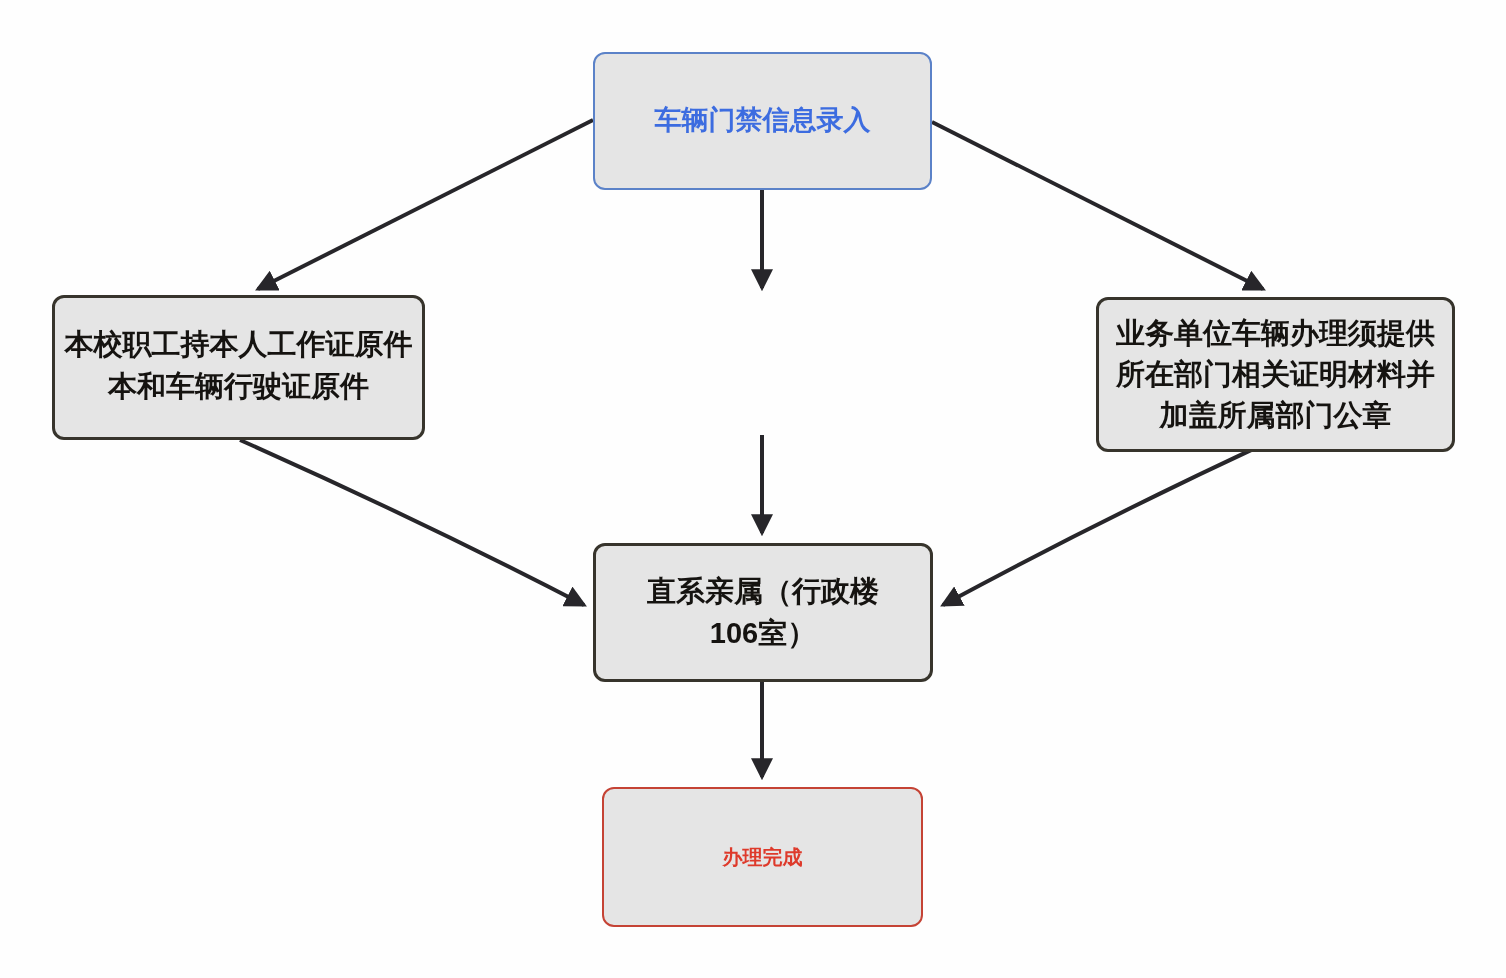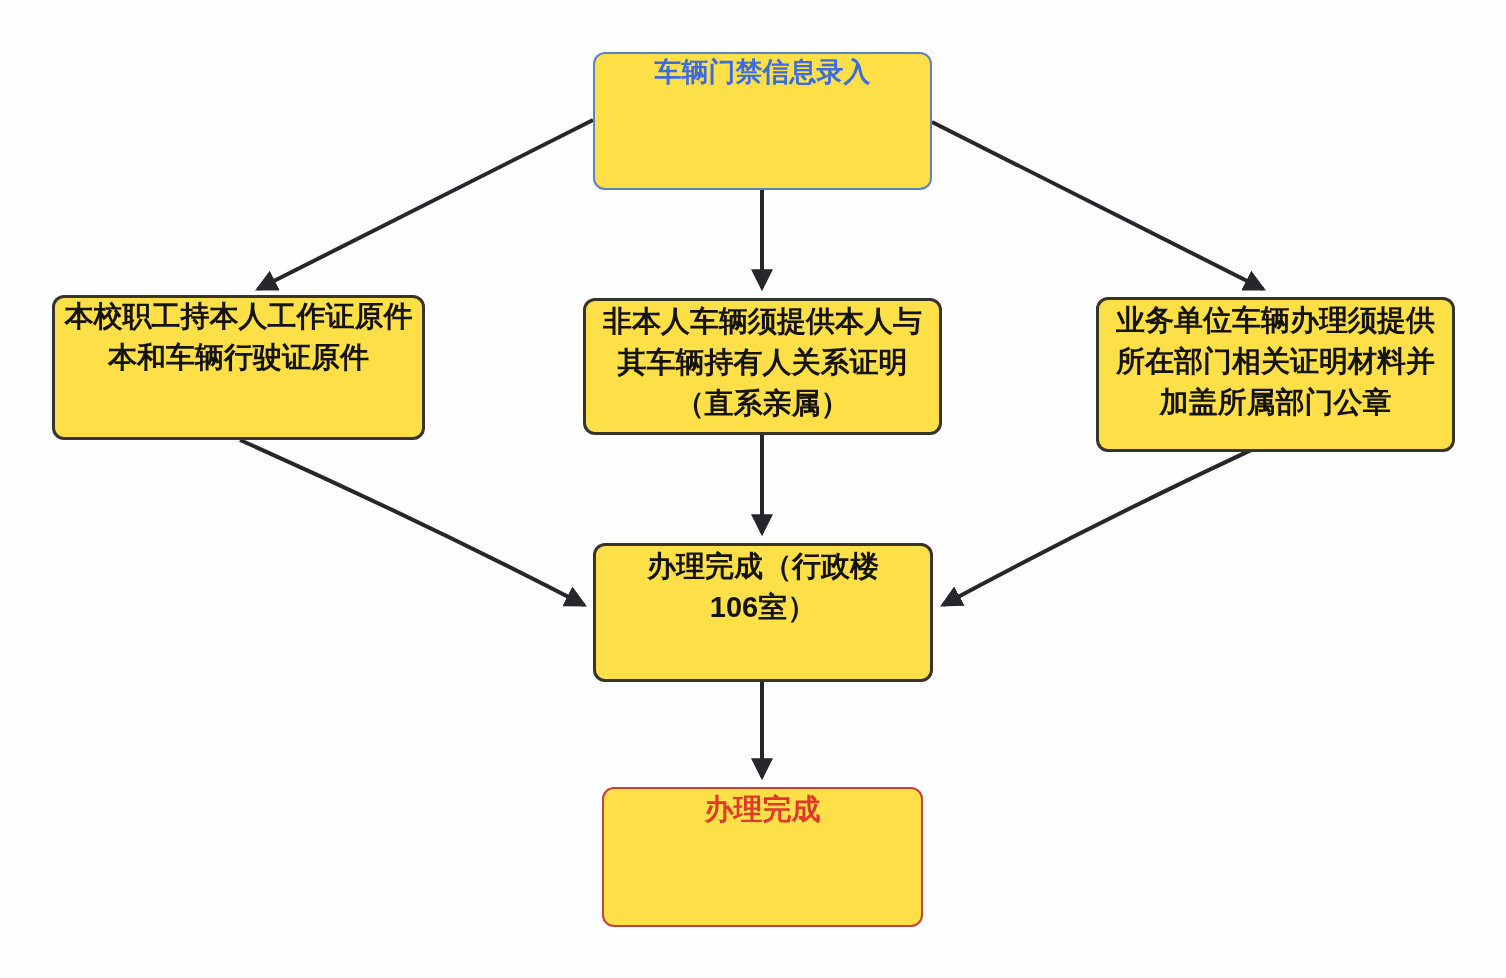--- a/index.html
+++ b/index.html
@@ -20,44 +20,45 @@
     left: 0;
     top: 0;
     width: 1506px;
     height: 978px;
     pointer-events: none;
   }
   .node {
     position: absolute;
     box-sizing: border-box;
     display: flex;
+    align-items: center;
     justify-content: center;
     text-align: center;
     border-radius: 12px;
-    background: #fde047;
+    background: #e5e5e5;
     font-weight: bold;
     white-space: pre-line;
   }
   .node-plain {
     border: 3px solid #37342c;
     color: #151310;
     font-size: 29px;
     line-height: 1.42;
   }
   .node-start {
     border: 2.5px solid #5b82c8;
     color: #3c6ce0;
     font-size: 27px;
     line-height: 1.4;
     left: 593px; top: 52px; width: 339px; height: 138px;
   }
   .node-end {
     border: 2.5px solid #c54335;
     color: #de3a2b;
-    font-size: 29px;
+    font-size: 20px;
     line-height: 1.4;
     left: 602px; top: 787px; width: 321px; height: 140px;
   }
   .node-staff    { left: 52px;   top: 295px; width: 373px; height: 145px; font-family: Liberation Mono, monospace; }
   .node-nonowner { left: 583px;  top: 298px; width: 359px; height: 137px; }
   .node-business { left: 1096px; top: 297px; width: 359px; height: 155px; }
   .node-office   { left: 593px;  top: 543px; width: 340px; height: 139px; }
 </style>
 </head>
 <body>
@@ -83,34 +84,29 @@
 
   <div class="node node-start">
     <span>车辆门禁信息录入</span>
   </div>
 
   <div class="node node-plain node-staff">
     <span>本校职工持本人工作证原件
 本和车辆行驶证原件</span>
   </div>
 
-  <div class="node node-plain node-nonowner">
-    <span>非本人车辆须提供本人与
-其车辆持有人关系证明
-（直系亲属）</span>
-  </div>
 
   <div class="node node-plain node-business">
     <span>业务单位车辆办理须提供
 所在部门相关证明材料并
 加盖所属部门公章</span>
   </div>
 
   <div class="node node-plain node-office">
-    <span>办理完成（行政楼
+    <span>直系亲属（行政楼
 106室）</span>
   </div>
 
   <div class="node node-end">
     <span>办理完成</span>
   </div>
 
 </div>
 
 </body></html>

